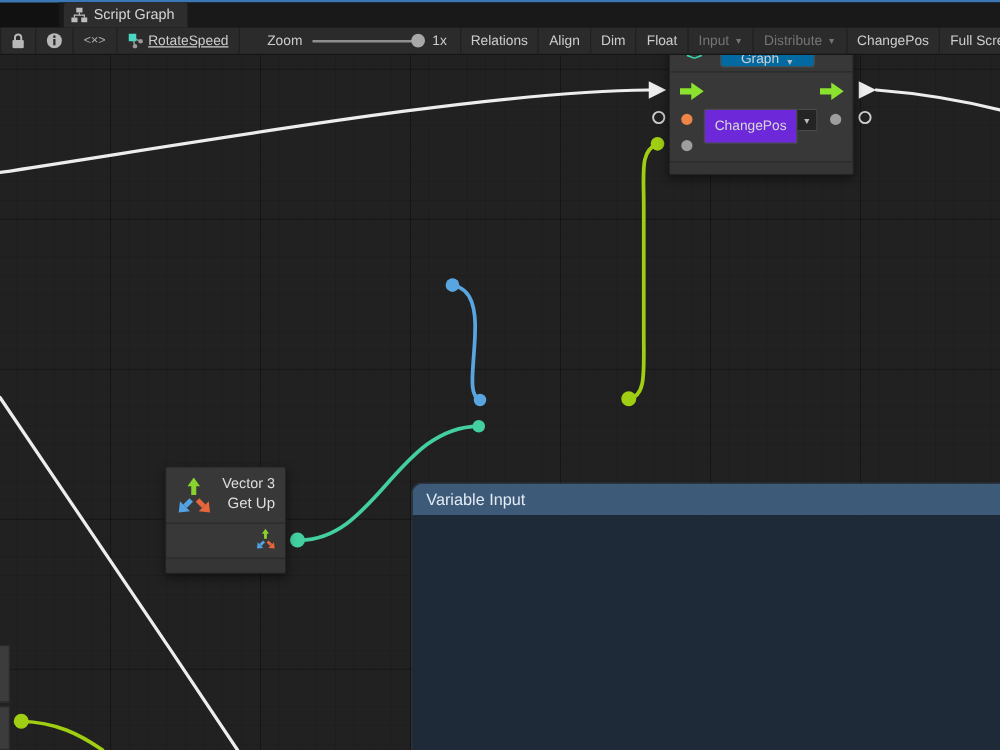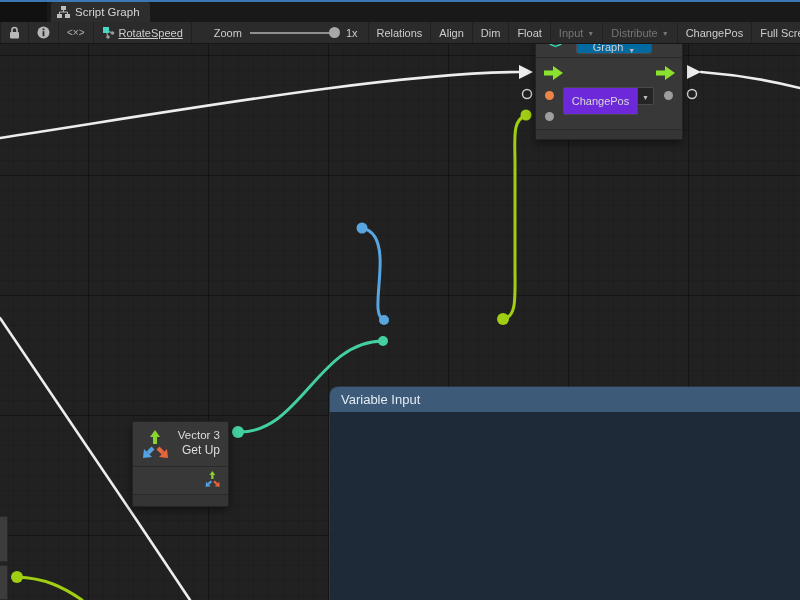--- a/index.html
+++ b/index.html
@@ -125,21 +125,21 @@
       <circle cx="383" cy="341" r="5" fill="#43cfa0"></circle>
       <circle cx="503" cy="319" r="6" fill="#a0ce13"></circle>
       <circle cx="17" cy="577" r="6" fill="#a0ce13"></circle>
     </svg>
 
     <div class="abs sliver" style="left:-2px;top:516px;width:10px;height:46px;"></div>
     <div class="abs sliver" style="left:-2px;top:565px;width:10px;height:35px;"></div>
 
 
 
-    <div class="abs node" style="left:132px;top:373px;width:97px;height:86px;margin-top:48px;">
+    <div class="abs node" style="left:132px;top:373px;width:97px;height:86px;">
       <svg class="abs" style="left:9px;top:8px;" width="30" height="30" viewBox="0 0 30 30">
         <line x1="13" y1="14" x2="13" y2="6" stroke="#8ad32f" stroke-width="4"></line>
         <polygon points="8,7 18,7 13,0" fill="#8ad32f"></polygon>
         <line x1="11" y1="18" x2="6" y2="23" stroke="#53a3e3" stroke-width="4"></line>
         <polygon points="2,19 10,27 1,28" fill="#53a3e3"></polygon>
         <line x1="16" y1="18" x2="21" y2="23" stroke="#e8663c" stroke-width="4"></line>
         <polygon points="25,19 17,27 26,28" fill="#e8663c"></polygon>
       </svg>
       <div class="abs" id="vec-t1">Vector 3</div>
       <div class="abs" id="vec-t2">Get Up</div>

